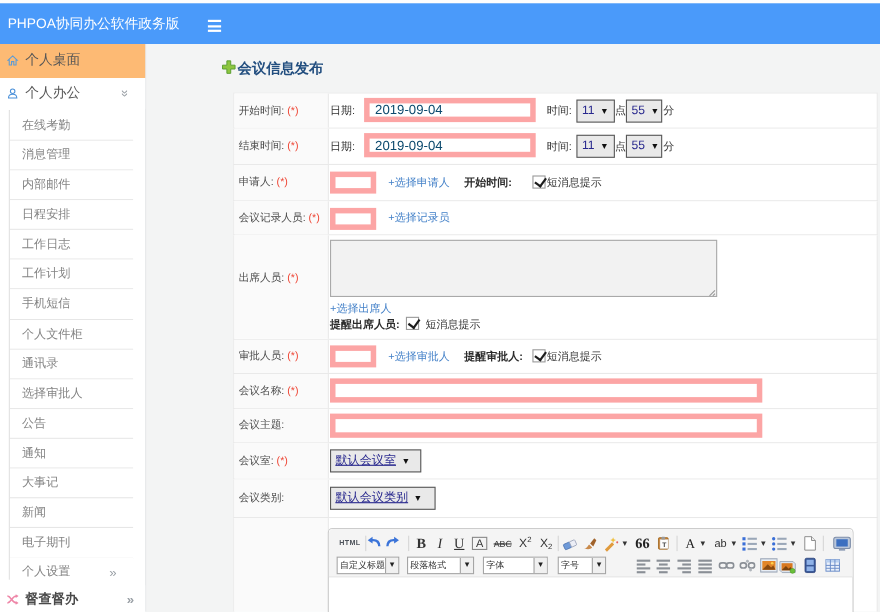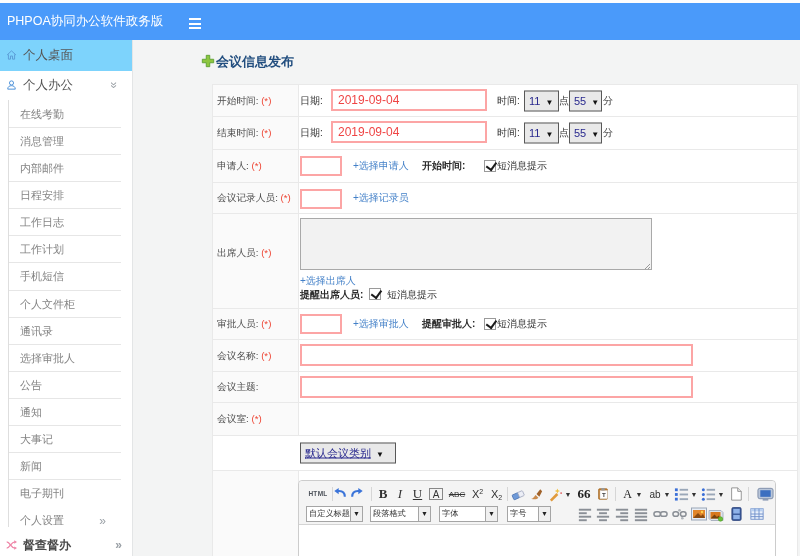--- a/index.html
+++ b/index.html
@@ -28,21 +28,21 @@
 #title .ttl{position:absolute;left:15px;top:0;font-size:13px;font-weight:bold;color:#224e7f;white-space:nowrap}
 
 .row{position:absolute;left:212px;width:586px;border:solid #e9e9e9;border-width:0 1px 1px 1px;background:#fff}
 .row.first{border-top:1px solid #e9e9e9}
 .lbl{position:absolute;left:0;top:0;bottom:0;width:86px;background:#fafafa;border-right:1px solid #e9e9e9;
   color:#4c4c4c;font-size:12px}
 .lbl span{position:absolute;left:4px;top:50%;transform:translateY(-50%);white-space:nowrap;font-size:9.7px}
 .lbl em{font-style:normal;color:#e43;}
 .cnt{position:absolute;left:87px;top:0;right:0;bottom:0}
 .vmid{position:absolute;top:50%;transform:translateY(-50%);white-space:nowrap}
-input.txt{border:2px solid #fca5a5;background:#fff;height:22px;font-size:12px;color:#ef4444;
+input.txt{border:5px solid #fca5a5;background:#fff;height:22px;font-size:12px;color:#0c4a6e;
   font-family:"Liberation Sans",sans-serif;padding:0 5px}
 .lnk{color:#4380c8;text-decoration:none;font-size:10px}
 .bld{font-weight:bold;color:#2b2b2b}
 .cb{display:inline-block;width:12px;height:12px;border:1px solid #9a9a9a;background:#fff;position:relative;
   vertical-align:-2px;margin:0 3px}
 .cb:after{content:"";position:absolute;left:2.5px;top:-1px;width:4.5px;height:8px;border:solid #1c1c1c;
   border-width:0 2.2px 2.2px 0;transform:rotate(36deg)}
 .sel{display:inline-block;height:21px;line-height:19px;background:#e9e9e9;border:1px solid #585858;
   color:#28288e;font-size:11px;text-align:left;padding:0 4px;vertical-align:middle}
 .sel .ar{font-size:8px;color:#111;margin-left:5px}
@@ -63,21 +63,21 @@
 <div class="abs" id="topbar">
   <div class="logo">PHPOA协同办公软件政务版</div>
   <div id="burger">
       <i></i>
       <i></i>
       <i></i>
     </div>
 </div>
 
 <div class="abs" id="sidebar">
-  <div class="m-top" style="top:0;height:31.5px;background:#7dd3fc">
+  <div class="m-top" style="top:0;height:31.5px;background:#fdba74">
     <svg class="m-ico" viewBox="0 0 16 16">
         <path d="M8 2 L14 7.5 L12.5 7.5 L12.5 14 L9.5 14 L9.5 9.5 L6.5 9.5 L6.5 14 L3.5 14 L3.5 7.5 L2 7.5 Z" fill="none" stroke="#5b9bd5" stroke-width="1.4"></path>
       </svg>
     <span class="txt">个人桌面</span>
   </div>
   <div class="m-top" style="top:31.5px;height:28px;background:#fff">
     <svg class="m-ico" viewBox="0 0 16 16">
         <circle cx="8" cy="5" r="3" fill="none" stroke="#4a90d9" stroke-width="1.4"></circle>
         <path d="M2.5 14 C2.5 10.5 5 9 8 9 C11 9 13.5 10.5 13.5 14 Z" fill="none" stroke="#4a90d9" stroke-width="1.4"></path>
       </svg>
@@ -211,22 +211,28 @@
       <span>会议主题:</span>
     </div>
   <div class="cnt">
       <input class="txt abs" style="left: 0px; top: 4px; width: 393px;">
     </div>
 </div>
 <div class="row" style="top:403px;height:33px">
   <div class="lbl">
       <span>会议室: <em>(*)</em></span>
     </div>
+  <div class="cnt">
+      <span class="sel vmid" style="left:0;width:83px"><u>默认会议室</u><span class="ar">▼</span></span>
+    </div>
 </div>
 <div class="row" style="top:436px;height:35px">
+  <div class="lbl">
+      <span>会议类别:</span>
+    </div>
   <div class="cnt">
       <span class="sel vmid" style="left:0;width:96px"><u>默认会议类别</u><span class="ar">▼</span></span>
     </div>
 </div>
 <div class="row" style="top:471px;height:85px;border-bottom:none">
   <div class="lbl"></div>
   <div class="cnt"></div>
 </div>
 
 <div class="abs" id="edbox">

